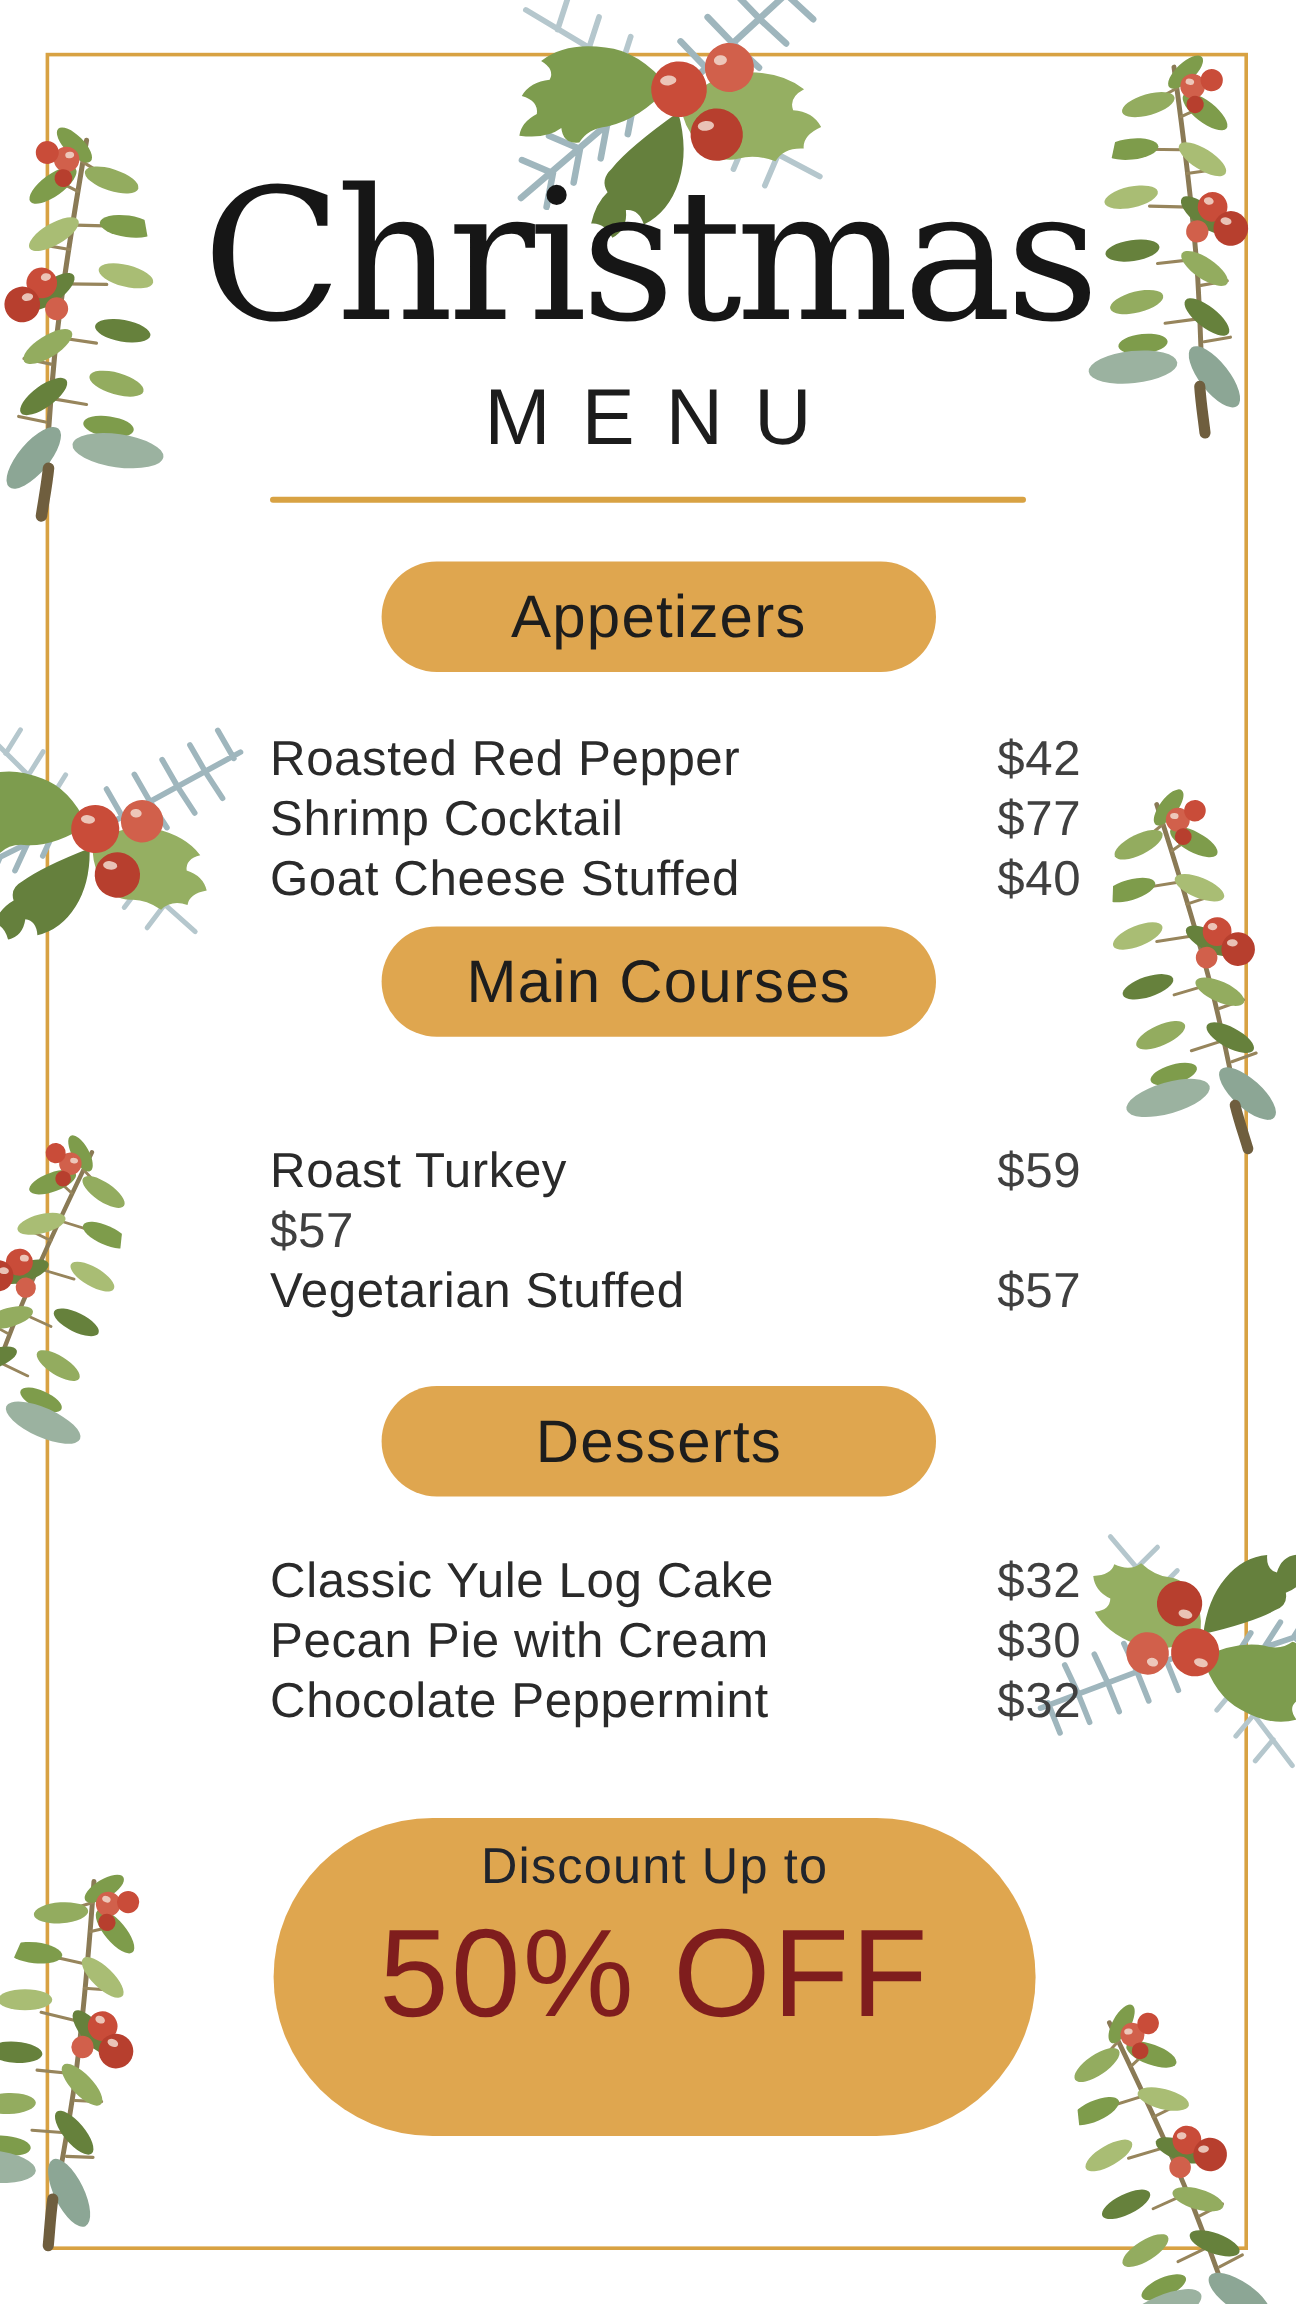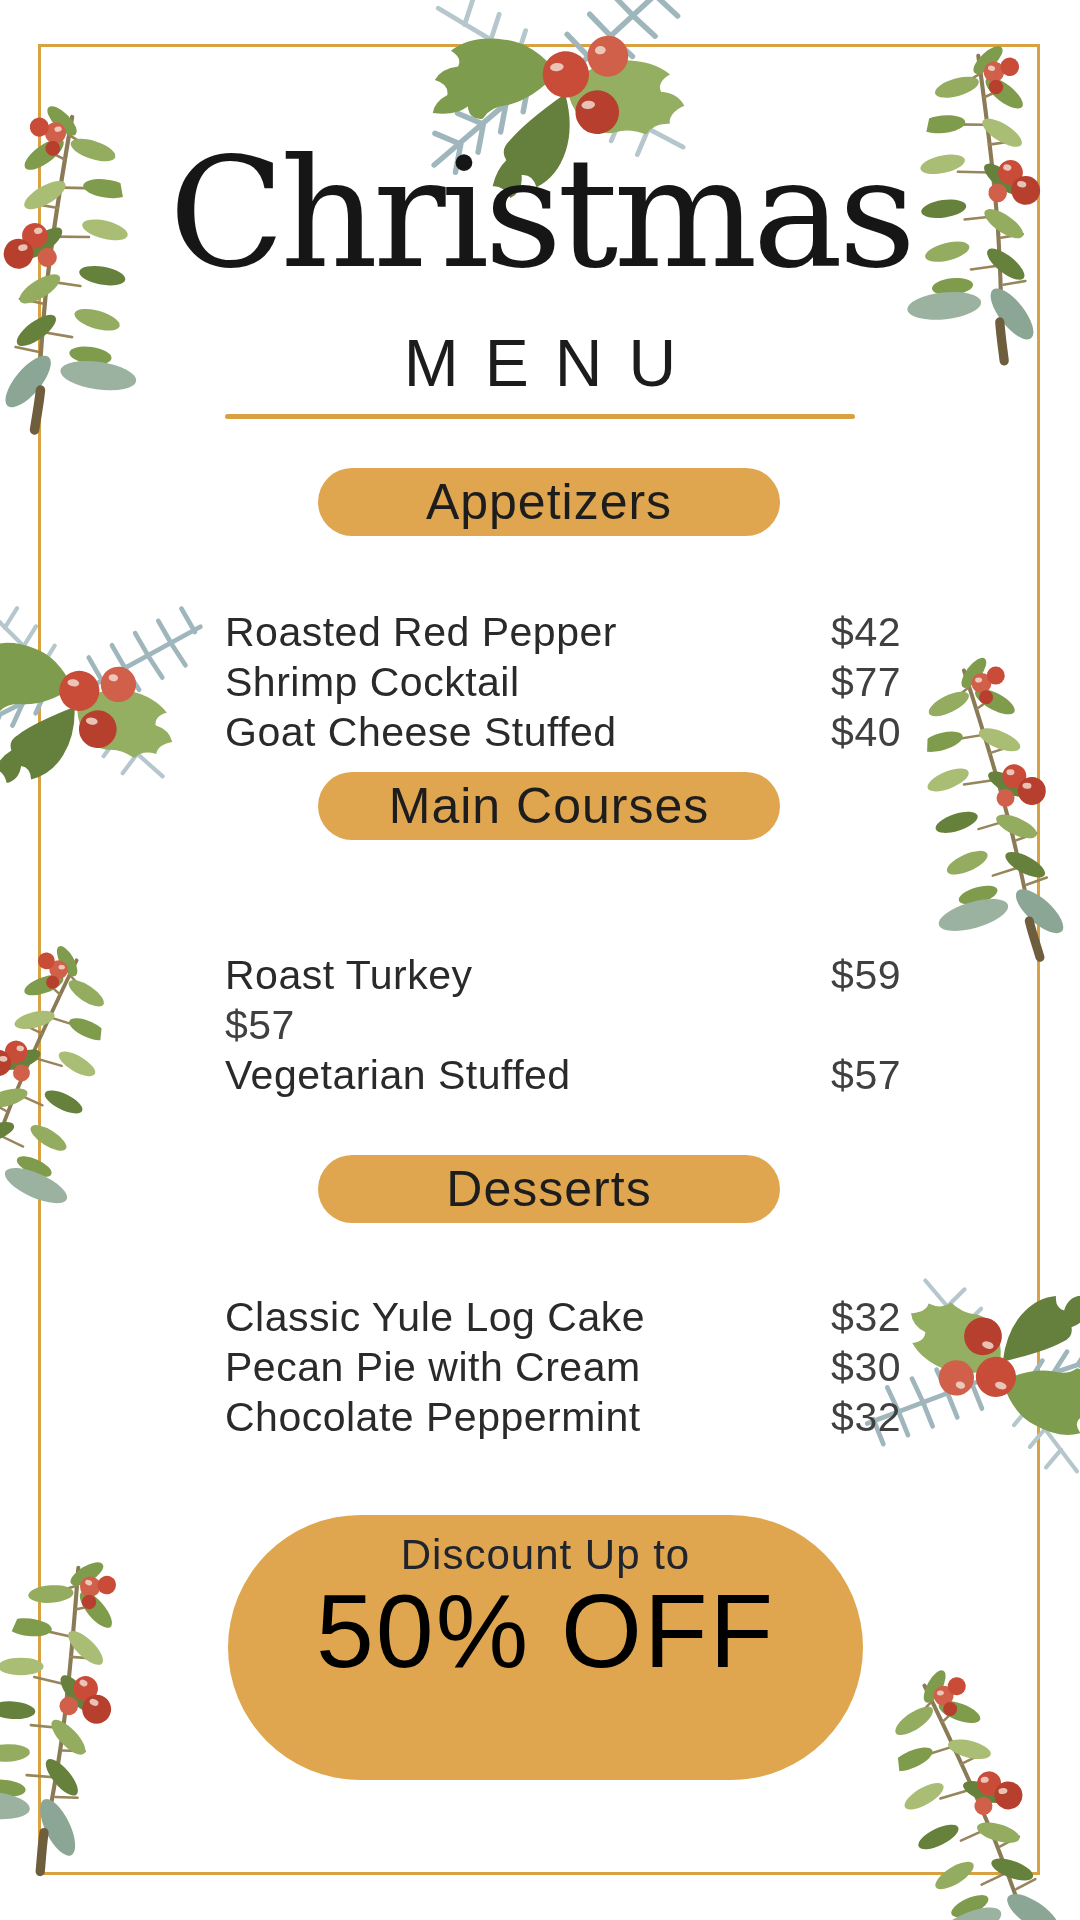--- a/index.html
+++ b/index.html
@@ -11,51 +11,51 @@
   .frame{
     position:absolute;left:38px;top:44px;width:1002px;height:1831px;
     box-sizing:border-box;border:3px solid var(--gold_border);
   }
   .title{
     position:absolute;top:138px;left:0;width:100%;text-align:center;
     font-family:"DejaVu Serif",serif;font-weight:400;font-size:152px;
     letter-spacing:-5px;color:var(--ink);line-height:1.0;
   }
   .subtitle{
-    position:absolute;top:330px;left:0;width:100%;text-align:center;
+    position:absolute;top:314px;left:0;width:100%;text-align:center;
     font-size:66px;font-weight:400;color:#1c1c1c;
     letter-spacing:26px;text-indent:26px;line-height:1.0;
   }
   .divider{
     position:absolute;top:414px;left:225px;width:630px;height:5px;
     background:var(--gold_border);border-radius:3px;
   }
   .pill{
-    position:absolute;left:318px;width:462px;height:68px;border-radius:46px;
+    position:absolute;left:318px;width:462px;height:92px;border-radius:46px;
     background:var(--gold);display:flex;align-items:center;justify-content:center;
     font-size:50px;color:#1d1d1d;letter-spacing:1px;
   }
   #pill-appetizers{top:468px}
   #pill-mains{top:772px}
   #pill-desserts{top:1155px}
   .items{position:absolute;left:225px;width:676px;}
   #items-appetizers{top:607px}
   #items-mains{top:950px}
   #items-desserts{top:1292px}
   .item-row{
     display:flex;justify-content:space-between;align-items:center;
     height:50px;font-size:41px;color:var(--ink_soft);letter-spacing:0.5px;gap:30px;
   }
   .item-price{color:#404040;}
   .discount{
     position:absolute;left:228px;top:1515px;width:635px;height:265px;
     border-radius:133px;background:var(--gold);text-align:center;
   }
   .discount-prefix{margin-top:16px;font-size:42px;color:#20242c;letter-spacing:1px;}
-  .discount-value{font-size:104px;color:#000000;letter-spacing:2px;line-height:1.0;}
+  .discount-value{margin-top:14px;font-size:104px;color:#7f1d1d;letter-spacing:2px;line-height:1.0;}
   .dec{position:absolute;pointer-events:none;}
   .pine{stroke:#9FB6BD;stroke-width:4;fill:none;stroke-linecap:round}
   .pine2{stroke:#B5C7CD;stroke-width:3.5;fill:none;stroke-linecap:round}
   .leafA{fill:#7D9C4E}.leafB{fill:#95AF62}.leafC{fill:#65803D}
   .berryA{fill:#C94C39}.berryB{fill:#D1604B}.berryC{fill:#B73F2E}
   .glint{fill:#F2D9CE;opacity:.85}
   .stem{stroke:#8A7A55;stroke-width:4;fill:none;stroke-linecap:round}
   .stemTip{stroke:#6F5E3E;stroke-width:9;fill:none;stroke-linecap:round}
   .twig{stroke:#97855C;stroke-width:2.5;fill:none;stroke-linecap:round}
   .lf1{fill:#93AC5F}.lf2{fill:#7E9C4B}.lf3{fill:#A9BD74}.lf4{fill:#66813C}

